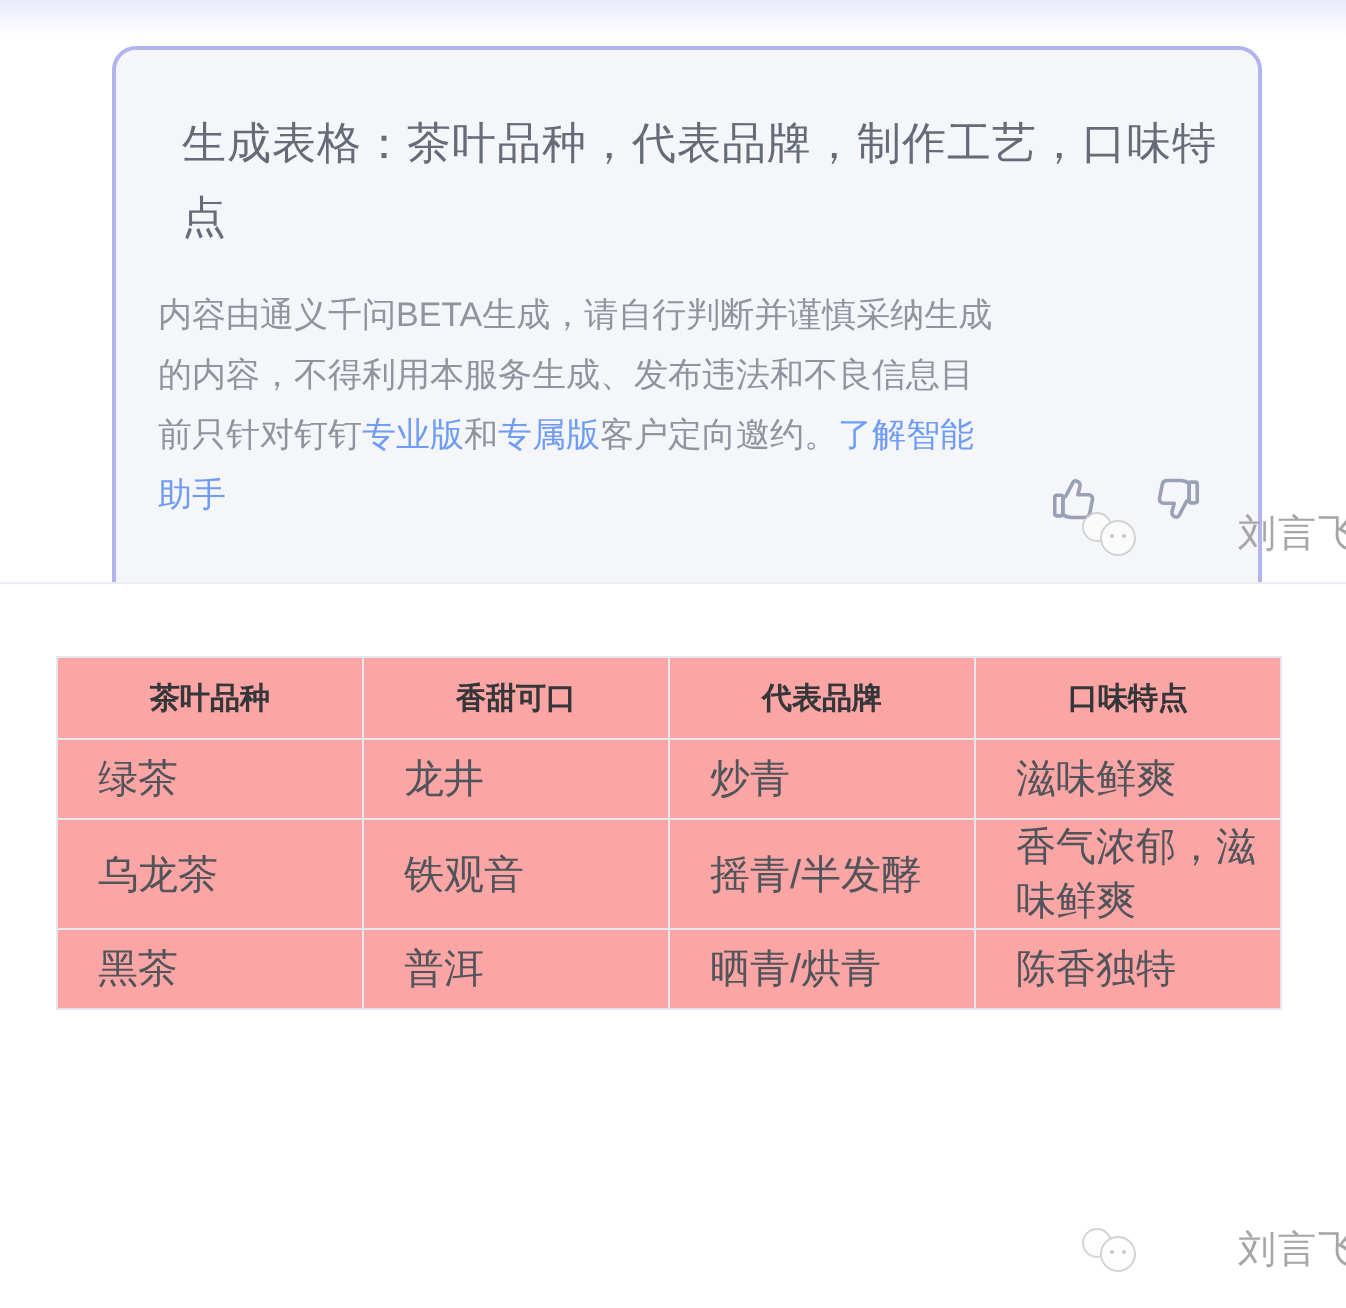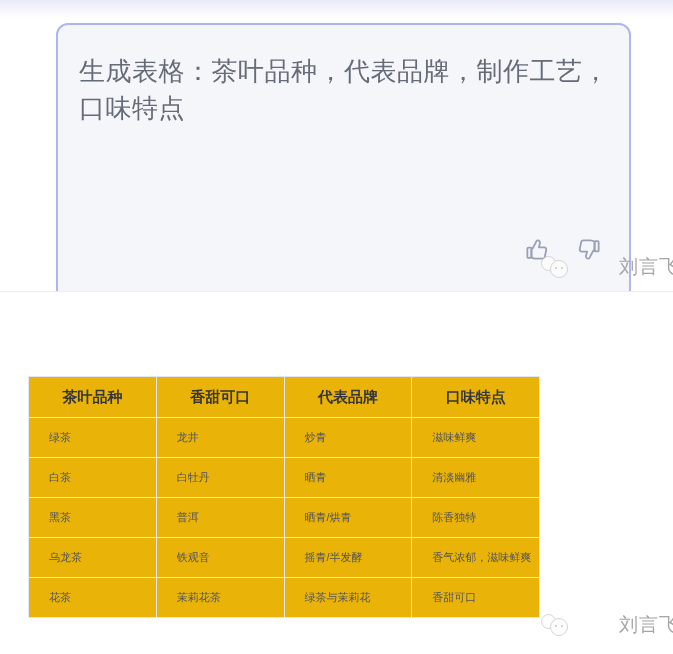--- a/index.html
+++ b/index.html
@@ -12,21 +12,21 @@
   body{font-family:"Liberation Sans","DejaVu Sans",sans-serif;}
   .page{position:relative;width:673px;height:654px;background:#fff;overflow:hidden;}
 
   .top-gradient{position:absolute;left:0;top:0;width:673px;height:18px;
     background:linear-gradient(to bottom,#e9eafa 0%,rgba(255,255,255,0) 100%);}
 
   
   .card-clip{position:absolute;left:56px;top:23px;width:575px;height:269px;overflow:hidden;}
   .card{width:575px;height:300px;background:var(--card-bg);
     border:2px solid var(--card-border);border-radius:12px;position:relative;}
-  .card-title{margin:28px 18px 0 21px;font-size:26px;line-height:37px;
+  .card-title{margin:28px 18px 0 33px;font-size:22px;line-height:37px;
     letter-spacing:.5px;color:var(--title-text);}
   .card-disclaimer{margin:16px 0 0 21px;width:420px;font-size:17px;line-height:30px;
     color:var(--body-text);}
   .card-disclaimer .lnk{color:var(--link);cursor:pointer;}
   .thumbs{position:absolute;left:466px;top:211px;display:flex;gap:24px;}
   .thumbs svg{width:27px;height:27px;display:block;cursor:pointer;}
 
   .stitch-line{position:absolute;left:0;top:291px;width:673px;height:1px;background:#ececf4;}
 
   
@@ -37,35 +37,36 @@
   .wm-logo .c2{left:9px;top:7px;width:18px;height:18px;}
   .wm-logo .c2::before,.wm-logo .c2::after{content:"";position:absolute;width:2px;height:2px;
     border-radius:50%;background:#bdbdbd;top:6px;}
   .wm-logo .c2::before{left:4px;} .wm-logo .c2::after{left:10px;}
   .wm-text{font-size:19px;color:var(--wm-text);letter-spacing:1px;white-space:nowrap;margin-left:43px;}
   .watermark.pos-top{left:541px;top:253px;}
   .watermark.pos-bottom{left:541px;top:611px;}
 
   
   .table-wrap{position:absolute;left:28px;top:328px;width:614px;}
-  table{width:512px;border-collapse:collapse;table-layout:fixed;background:#eab308;margin-top:48px;}
+  table{width:613px;border-collapse:collapse;table-layout:fixed;background:#fca5a5;}
   th,td{border:1px solid var(--table-border);font-weight:normal;}
   th{height:41px;text-align:center;font-weight:bold;font-size:15px;color:var(--th-text);}
-  td{height:40px;text-align:left;padding-left:20px;font-size:11px;color:var(--td-text);}
+  td{height:40px;text-align:left;padding-left:20px;font-size:20px;color:var(--td-text);}
 </style>
 </head>
 <body>
 
 <div class="page">
 
   <div class="top-gradient"></div>
 
   <div class="card-clip">
     <div class="card">
       <div class="card-title">生成表格：茶叶品种，代表品牌，制作工艺，口味特点</div>
+      <p class="card-disclaimer"><span class="">内容由通义千问BETA生成，请自行判断并谨慎采纳生成的内容，不得利用本服务生成、发布违法和不良信息目前只针对钉钉</span><span class="lnk">专业版</span><span class="">和</span><span class="lnk">专属版</span><span class="">客户定向邀约。</span><span class="lnk">了解智能助手</span></p>
       <div class="thumbs">
         <span>
           <svg viewBox="0 0 24 24" fill="none" stroke="#9aa1b6" stroke-width="1.6" stroke-linecap="round" stroke-linejoin="round">
             <rect x="3" y="10.3" width="3.6" height="9.2" rx="0.9"></rect>
             <path d="M6.6 18.9c1.2.9 2.3 1.3 3.9 1.3h5.9a2.2 2.2 0 0 0 2.16-1.78l1.2-6.2a1.8 1.8 0 0 0-1.77-2.12h-4.75l.95-3.6a2.05 2.05 0 0 0-1.98-2.57c-.46 0-.88.26-1.1.67l-3.2 6.1-1.3 1.1z"></path>
           </svg>
         </span>
         <span>
           <svg viewBox="0 0 24 24" fill="none" stroke="#9aa1b6" stroke-width="1.6" stroke-linecap="round" stroke-linejoin="round">
             <g transform="rotate(180 12 12)">
@@ -99,42 +100,30 @@
           </tr>
         </thead>
       <tbody>
           <tr>
             <td>绿茶</td>
             <td>龙井</td>
             <td>炒青</td>
             <td>滋味鲜爽</td>
           </tr>
           <tr>
-            <td>白茶</td>
-            <td>白牡丹</td>
-            <td>晒青</td>
-            <td>清淡幽雅</td>
+            <td>乌龙茶</td>
+            <td>铁观音</td>
+            <td>摇青/半发酵</td>
+            <td>香气浓郁，滋味鲜爽</td>
           </tr>
           <tr>
             <td>黑茶</td>
             <td>普洱</td>
             <td>晒青/烘青</td>
             <td>陈香独特</td>
-          </tr>
-          <tr>
-            <td>乌龙茶</td>
-            <td>铁观音</td>
-            <td>摇青/半发酵</td>
-            <td>香气浓郁，滋味鲜爽</td>
-          </tr>
-          <tr>
-            <td>花茶</td>
-            <td>茉莉花茶</td>
-            <td>绿茶与茉莉花</td>
-            <td>香甜可口</td>
           </tr>
         </tbody>
     </table>
   </div>
 
   <div class="watermark pos-bottom">
     <span class="wm-logo">
         <i class="c1"></i>
         <i class="c2"></i>
       </span>

